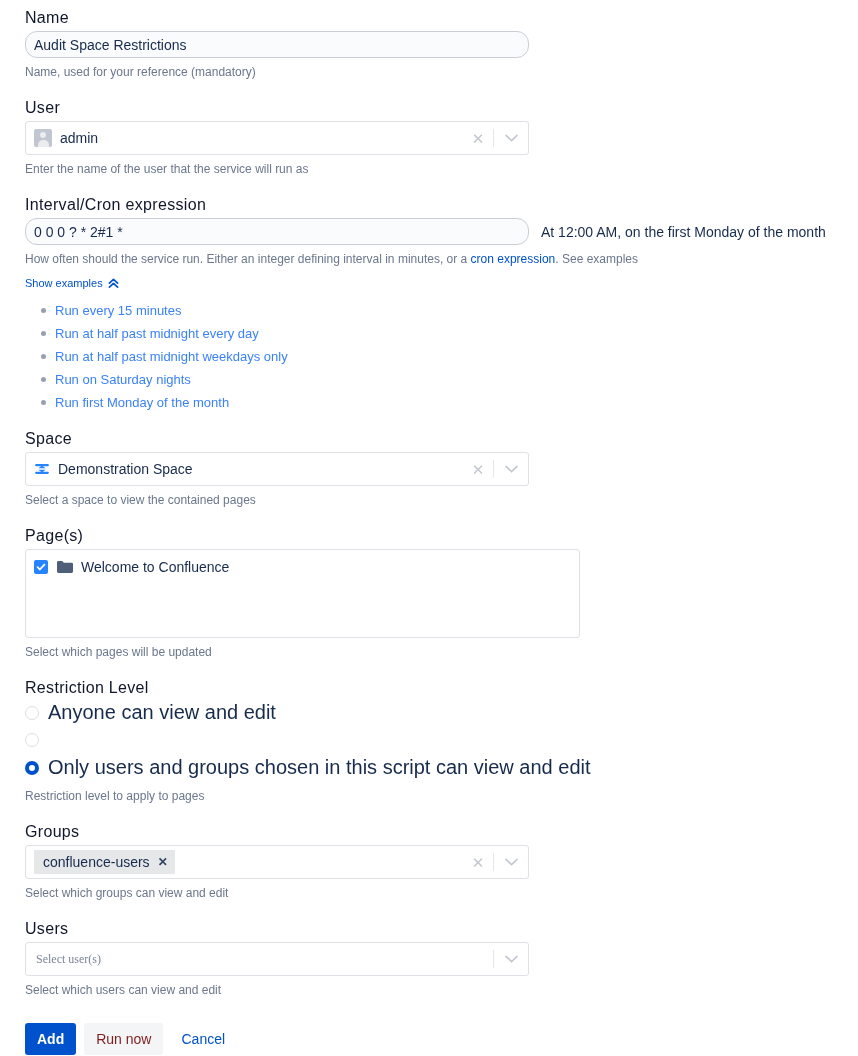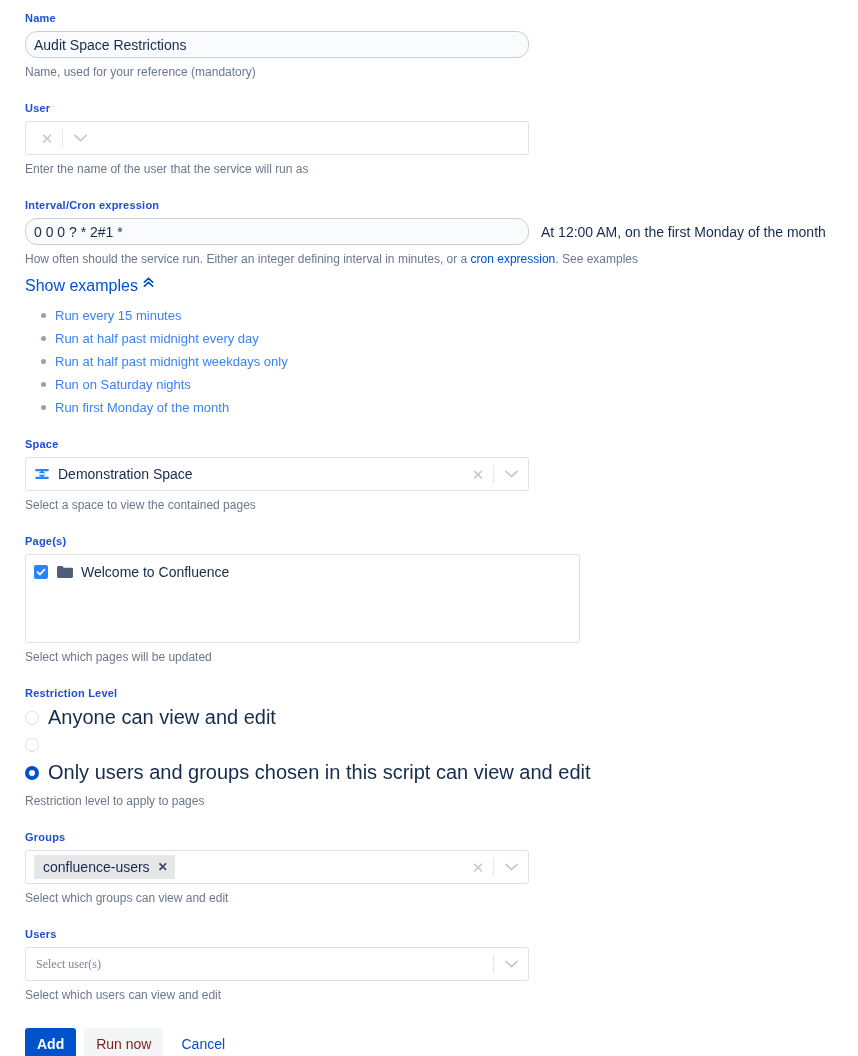--- a/index.html
+++ b/index.html
@@ -14,23 +14,23 @@
     font-size: 14px;
     color: #172b4d;
     overflow: hidden;
   }
   .form {
     position: relative;
     padding: 10px 0 0 25px;
     box-sizing: border-box;
   }
   .label {
-    font-size: 11px;
-    font-weight: bold;
-    color: #1d4ed8;
+    font-size: 16px;
+    font-weight: normal;
+    color: #0f172a;
     letter-spacing: 0.02em;
     margin: 0 0 5px 0;
     line-height: 16px;
   }
   .label.sp-top { margin-top: 20px; }
 
   .hint {
     font-size: 12px;
     color: #6b778c;
     line-height: 16px;
@@ -116,24 +116,24 @@
   }
   .cron-desc {
     margin-left: 12px;
     font-size: 14px;
     color: #172b4d;
     white-space: nowrap;
   }
 
   .show-examples {
     margin-top: 10px;
-    font-size: 16px;
+    font-size: 11px;
     color: #0052cc;
     display: inline-flex;
-    align-items: flex-start;
+    align-items: flex-end;
     gap: 5px;
     cursor: pointer;
     text-decoration: none;
   }
   .dbl-chev { display: block; }
 
   ul.examples {
     list-style: none;
     margin: 12px 0 0 0;
     padding: 0 0 0 30px;
@@ -305,20 +305,24 @@
   
   <div class="label">Name</div>
   <div class="text-input">
     <span>Audit Space Restrictions</span>
   </div>
   <div class="hint">Name, used for your reference (mandatory)</div>
 
   
   <div class="label sp-top">User</div>
   <div class="select">
+    <span class="value">
+      <span class="avatar"></span>
+      <span>admin</span>
+    </span>
     <span class="clear-btn">✕</span>
     <span class="divider"></span>
     <span class="chevron">
       <svg width="13" height="8" viewBox="0 0 13 8">
           <path d="M1 1.3L6.5 6.6 12 1.3" fill="none" stroke="#c1c7d0" stroke-width="1.6" stroke-linecap="round"></path>
         </svg>
     </span>
   </div>
   <div class="hint">Enter the name of the user that the service will run as</div>
 

